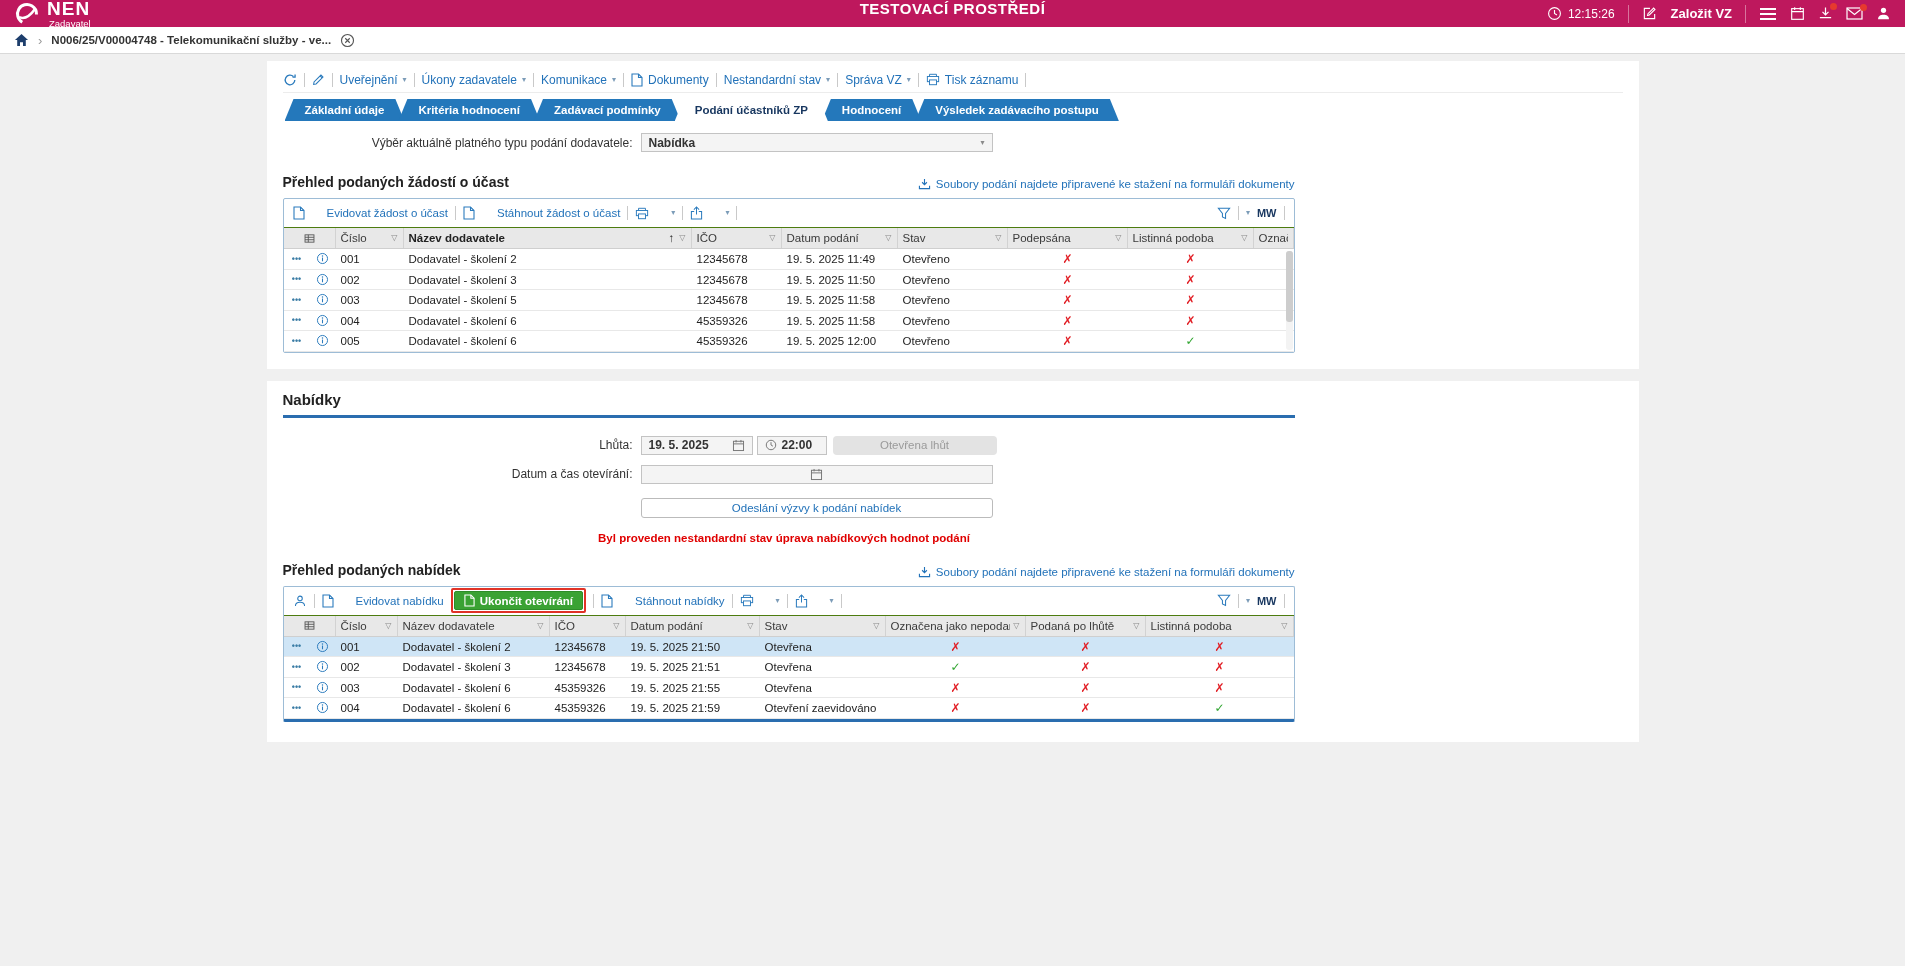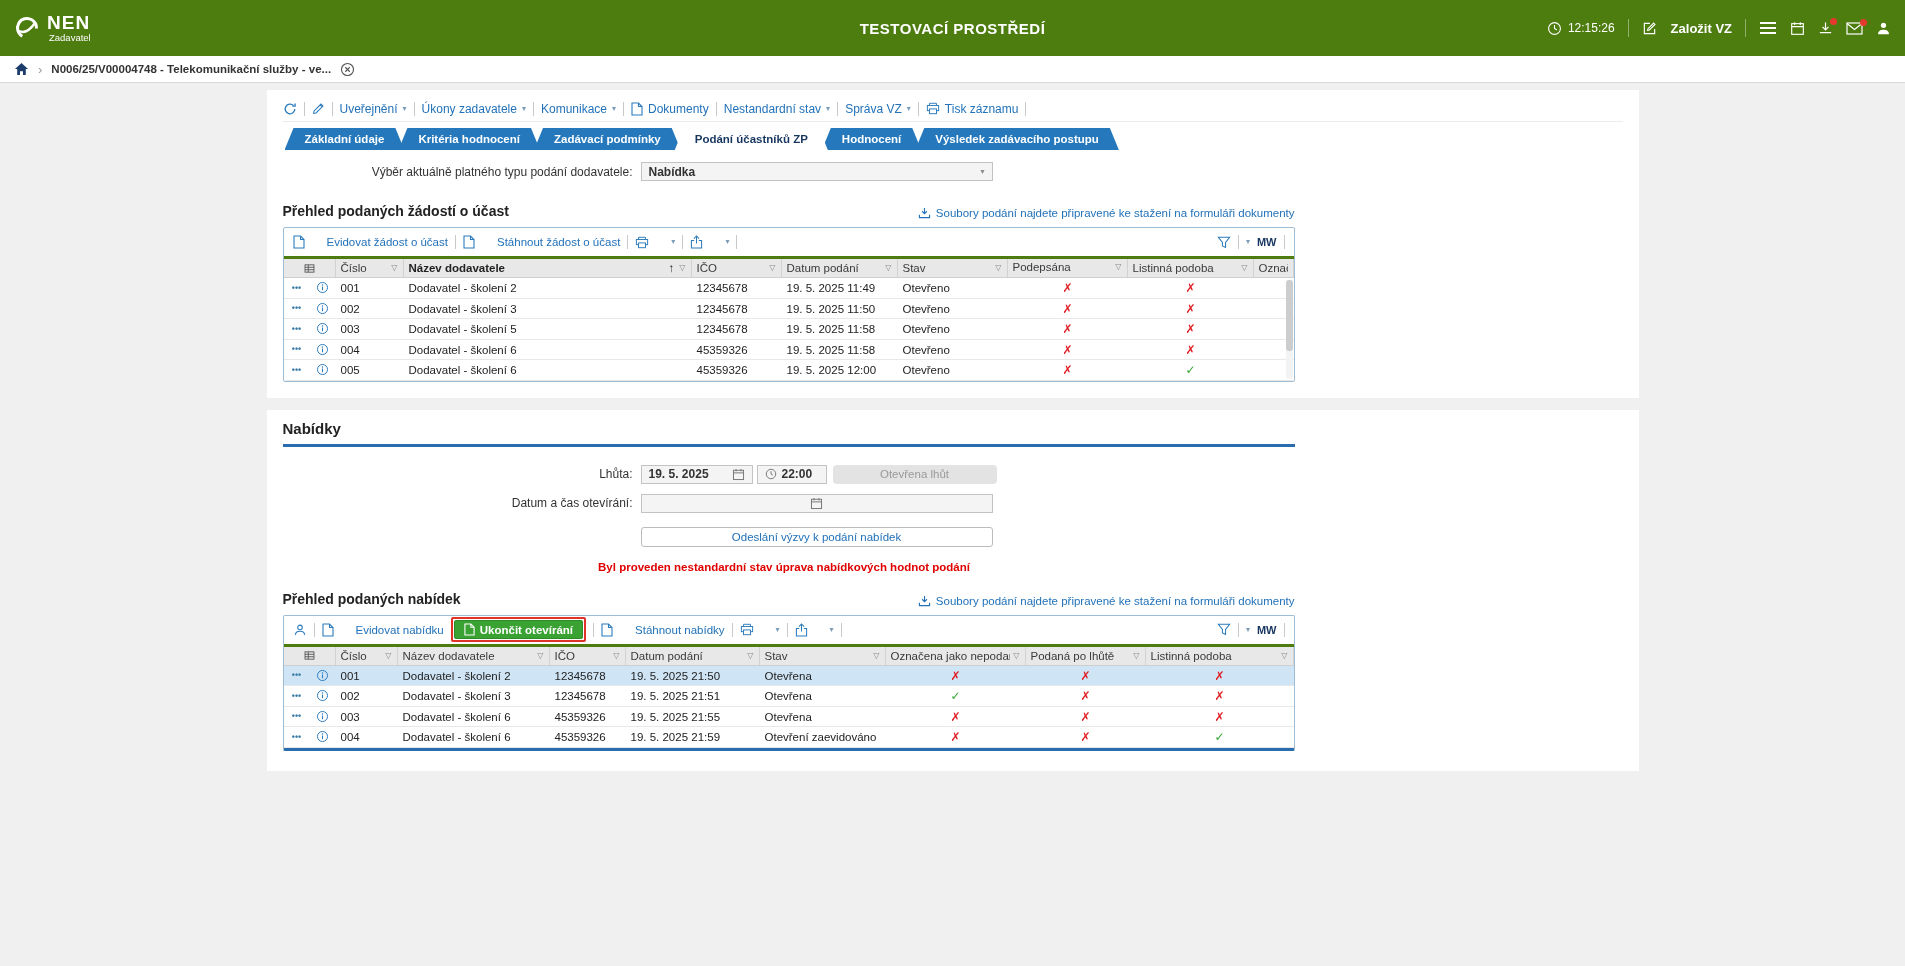--- a/index.html
+++ b/index.html
@@ -1,21 +1,21 @@
 <!DOCTYPE html>
 <html><head>
 <meta charset="utf-8">
 <style>
   * { box-sizing: border-box; margin: 0; padding: 0; }
   html, body { width: 1905px; height: 966px; overflow: hidden; background: #f0f0f0;
     font-family: "Liberation Sans", "DejaVu Sans", sans-serif; font-size: 12px; color: #333; }
   .ic svg { display: block; }
 
   
-  .topbar { position: relative; height: 56px; background: #4d7c0f; display: flex; align-items: center; color: #fff; padding: 0 14px; }
+  .topbar { position: relative; height: 27px; background: #be185d; display: flex; color: #fff; padding: 0 14px; }
   .tb-left { display: flex; align-items: center; gap: 7px; }
   .brand { display: flex; flex-direction: column; line-height: 1; }
   .brand-main { font-size: 19px; font-weight: bold; letter-spacing: 1px; }
   .brand-sub { font-size: 9.5px; margin-top: 1px; padding-left: 2px; }
   .tb-center { position: absolute; left: 50%; transform: translateX(-50%); font-size: 15px; font-weight: bold; letter-spacing: .5px; }
   .tb-right { margin-left: auto; display: flex; align-items: center; gap: 13px; }
   .tb-item { display: flex; align-items: center; gap: 6px; font-size: 12px; }
   .tb-btn { display: flex; align-items: center; gap: 14px; background: none; border: none; color: #fff; font-weight: bold; font-size: 13px; cursor: pointer; font-family: inherit; }
   .tb-sep { width: 1px; height: 18px; background: rgba(255,255,255,.4); }
   .badge-holder { position: relative; }
@@ -72,21 +72,21 @@
   
   .grid-table { margin-top: 8px; border: 1px solid #9dbcd6; border-radius: 2px; overflow: hidden; position: relative; background: #fff; }
   .grid-table.blue-bottom { border-bottom: 3px solid #2a6daf; }
   .gt-toolbar { height: 28px; display: flex; align-items: center; gap: 7px; padding: 0 9px; color: #2272b9; font-size: 11.5px; }
   .tool-link { display: inline-flex; align-items: center; gap: 22px; cursor: pointer; white-space: nowrap; }
   .flex-fill { flex: 1; }
   .mw { color: #17365f; font-size: 11px; font-weight: bold; }
   .annot { border: 2px solid #e03226; padding: 1px; border-radius: 2px; display: inline-flex; }
   .btn-green { display: inline-flex; align-items: center; gap: 5px; background: #3aa233; border: 1px solid #2e8c28; color: #fff; font-weight: bold; font-size: 11.5px; padding: 2px 9px; border-radius: 2px; font-family: inherit; cursor: pointer; }
 
-  .t-head { display: flex; background: #e8e8e8; border-top: 3px solid #4d7c0f; border-bottom: 1px solid #cfcfcf; height: 22px; }
+  .t-head { display: flex; background: #e8e8e8; border-top: 1px solid #4d7c0f; border-bottom: 1px solid #cfcfcf; height: 22px; }
   .t-head .t-cell { border-right: 1px solid #d2d2d2; }
   .t-cell { flex: none; line-height: 20px; font-size: 11.5px; overflow: hidden; white-space: nowrap; }
   .t-head .t-cell { line-height: 20px; display: flex; align-items: center; padding: 0 5px; color: #3a3a3a; }
   .corner { width: 52px; justify-content: center; }
   .hl { flex: 1; overflow: hidden; }
   .hl.sorted { font-weight: bold; color: #222; }
   .sort { font-weight: bold; margin: 0 2px; color: #222; }
   .fc { font-size: 8px; color: #8a8a8a; margin-left: 3px; }
   .t-row { display: flex; height: 20.5px; border-bottom: 1px solid #e8e8e8; background: #fff; }
   .t-row.sel { background: #cfe5f6; }

